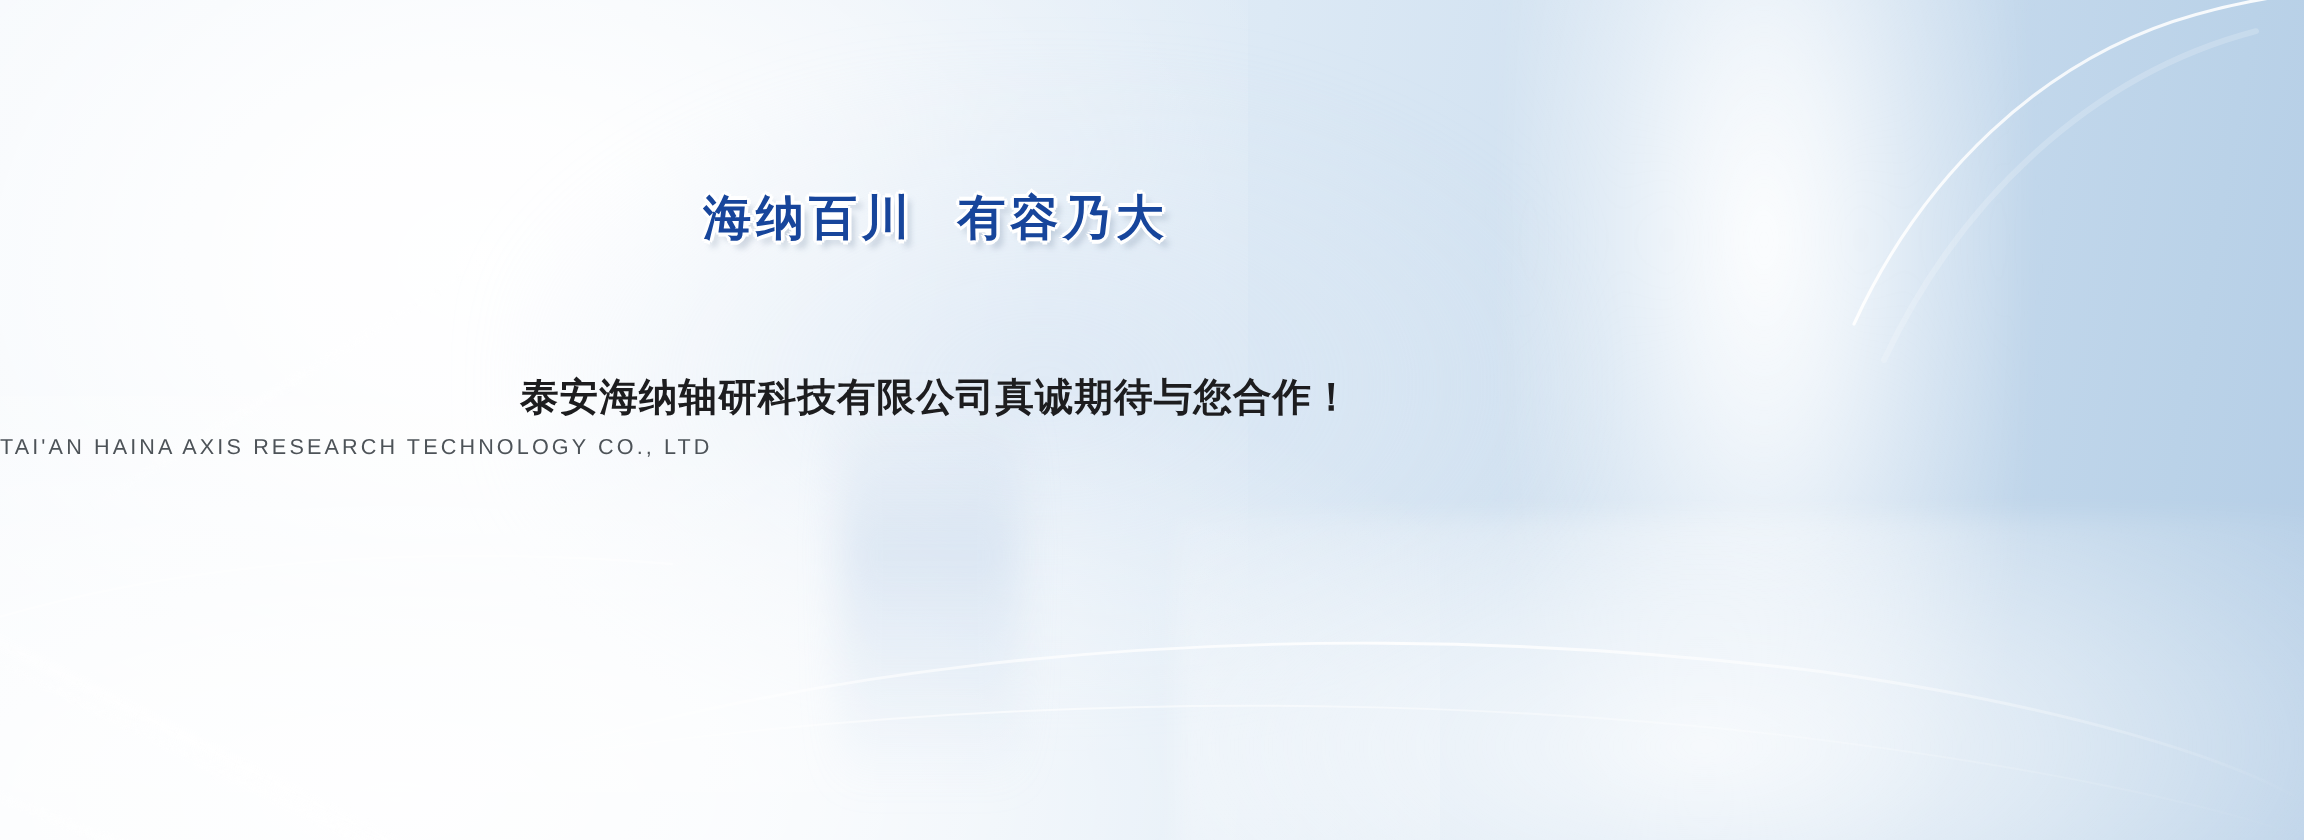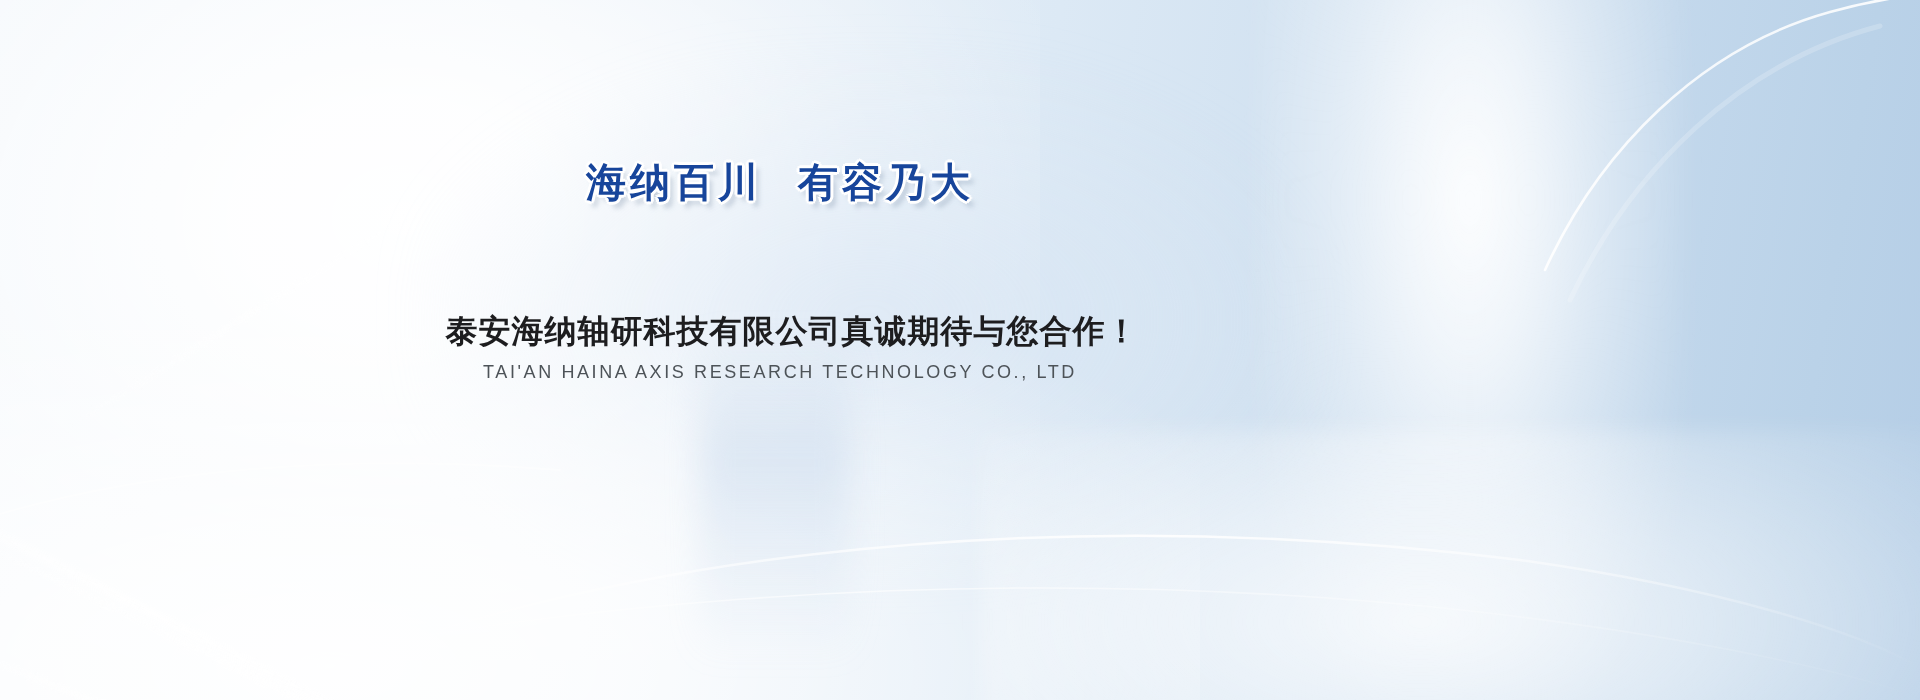--- a/index.html
+++ b/index.html
@@ -208,29 +208,27 @@
     top: 310px;
     left: 0;
     width: 1560px;
     text-align: center;
     font-family: "DejaVu Sans", "Liberation Sans", sans-serif;
     font-size: 32px;
     font-weight: 700;
     letter-spacing: 1px;
     color: #1d1d1f;
     white-space: pre;
-    padding-left: 12px;
   }
 
   .sub-en {
     position: absolute;
     top: 362px;
     left: 0;
     width: 1560px;
-    text-align: center;
     font-family: "Liberation Sans", "DejaVu Sans", sans-serif;
     font-size: 18px;
     font-weight: 400;
     letter-spacing: 2.6px;
     color: #4d5358;
     white-space: pre;
   }
 </style>
 </head>
 <body>

